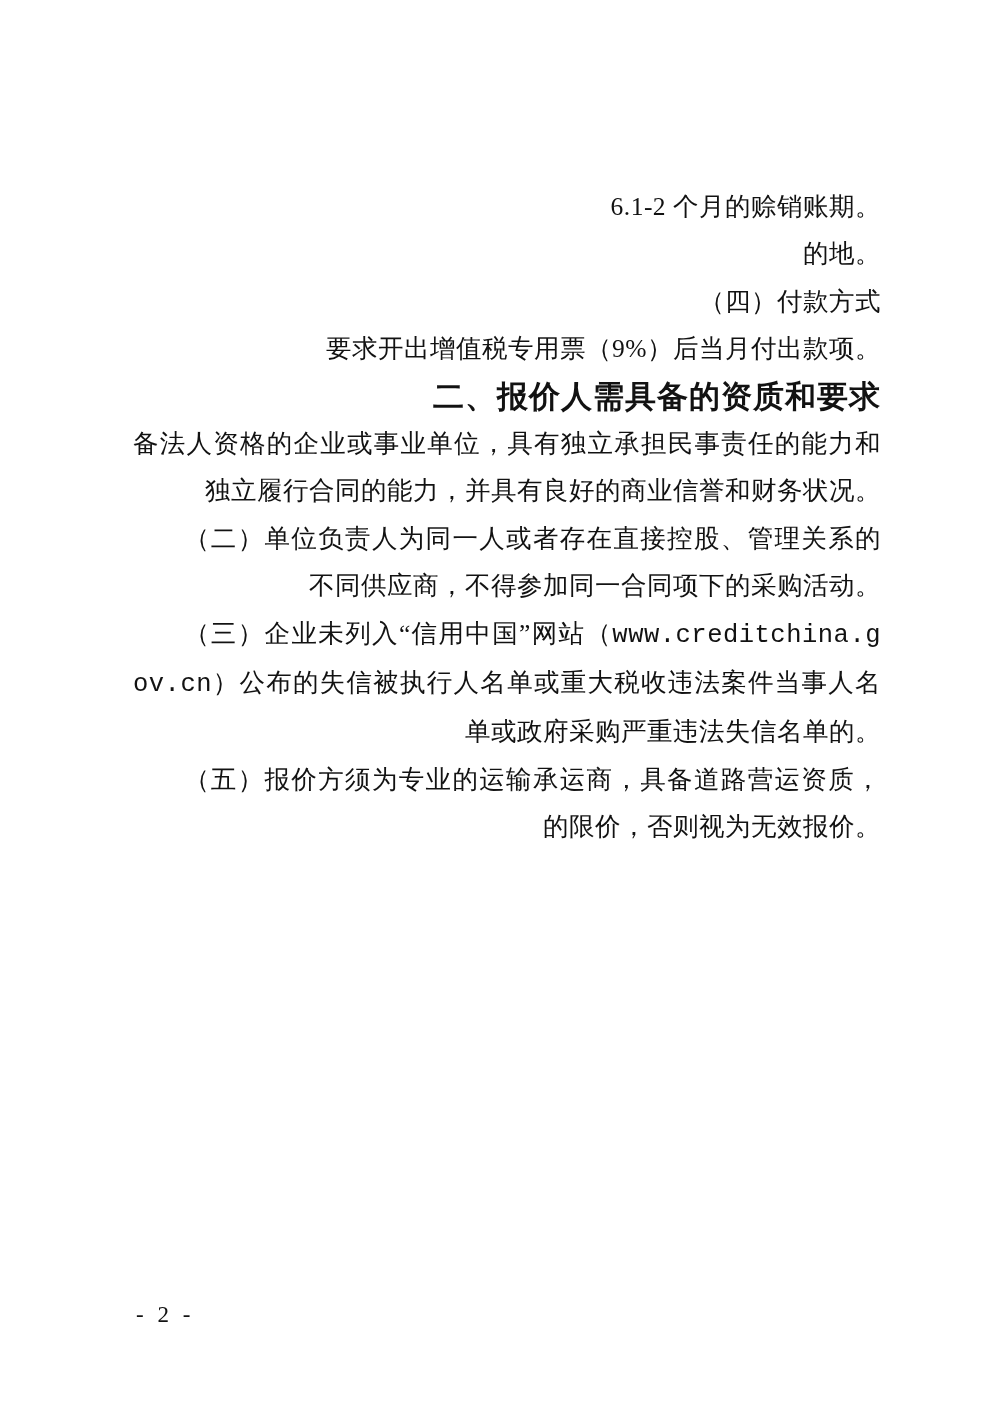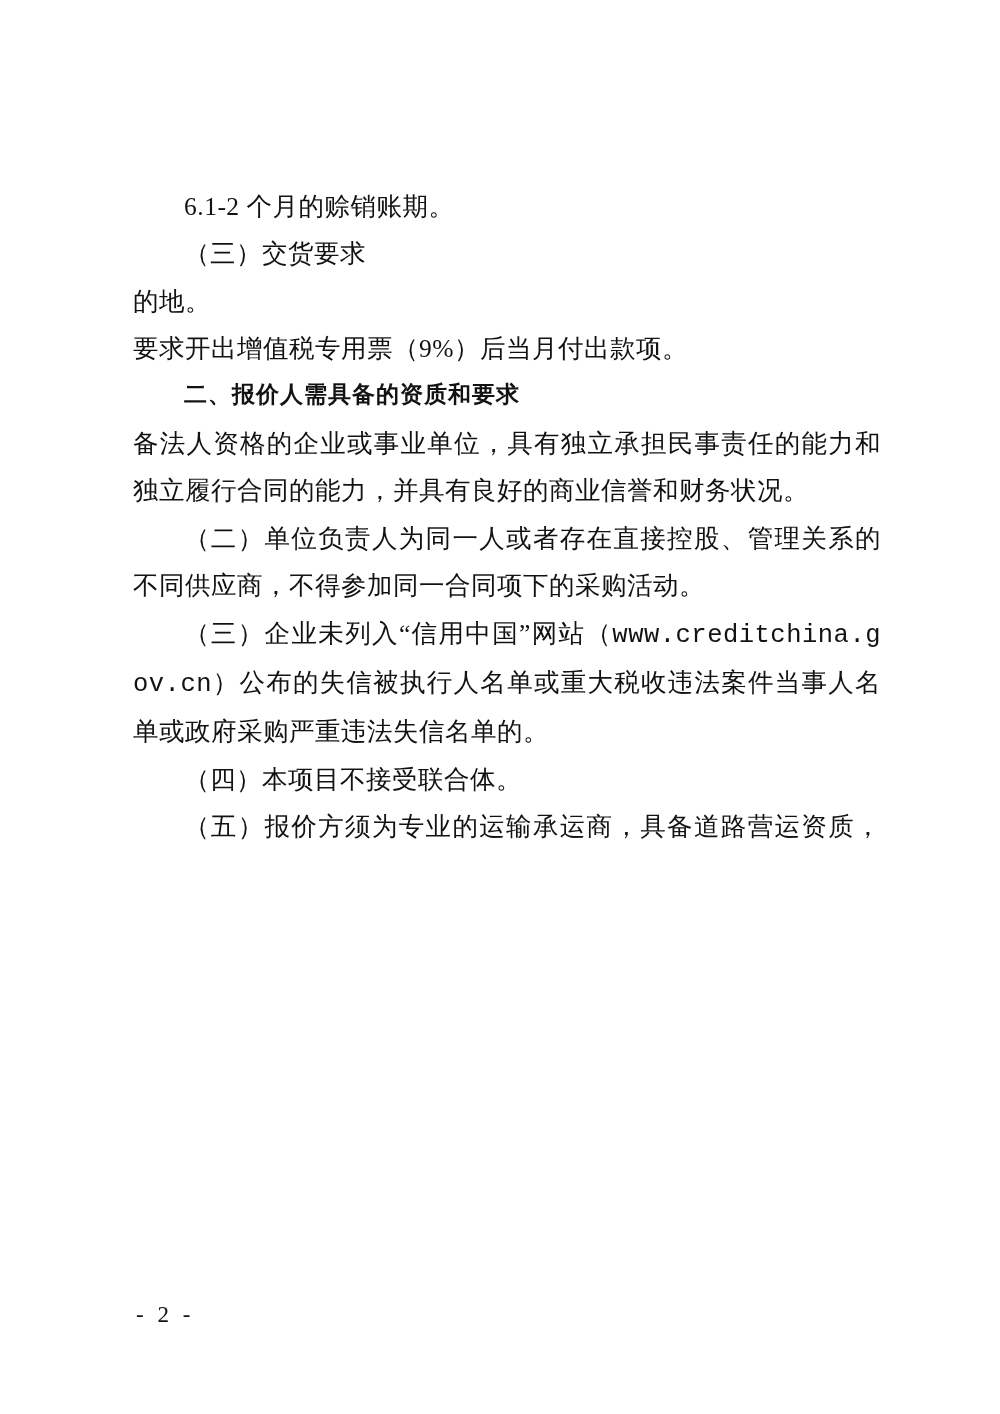--- a/index.html
+++ b/index.html
@@ -24,34 +24,34 @@
     position: absolute;
     left: 133px;
     top: 183px;
     width: 748px;
     font-size: 25.5px;
     line-height: 47.4px;
     color: #121212;
   }
   .line {
     min-height: 47.4px;
-    text-align: left;
+    text-align: right;
     letter-spacing: 0.5px;
   }
   .line.indent {
     text-indent: 51px;
   }
   .line.justify {
     text-align: justify;
     text-align-last: justify;
   }
   .line.heading {
-    font-family: Liberation Mono, monospace;
+    font-family: Liberation Sans, sans-serif;
     font-weight: 700;
-    font-size: 23px;
+    font-size: 31px;
     letter-spacing: 1px;
   }
   .latin-mono {
     font-family: "Liberation Mono", monospace;
   }
   .footer-pagenum {
     position: absolute;
     left: 136px;
     top: 1302px;
     font-size: 23px;
@@ -59,28 +59,28 @@
     color: #121212;
     font-family: "Liberation Serif", serif;
   }
 </style>
 </head>
 <body>
 
 <div class="page">
   <div class="doc-body">
       <div class="line indent"><span>6.1-2 个月的赊销账期。</span></div>
-      <div class="line indent"><span>（三）交货要求</span></div>
       <div class="line"><span>的地。</span></div>
+      <div class="line indent"><span>（四）付款方式</span></div>
       <div class="line"><span>要求开出增值税专用票（9%）后当月付出款项。</span></div>
       <div class="line indent heading"><span>二、报价人需具备的资质和要求</span></div>
       <div class="line justify"><span>备法人资格的企业或事业单位，具有独立承担民事责任的能力和</span></div>
       <div class="line"><span>独立履行合同的能力，并具有良好的商业信誉和财务状况。</span></div>
       <div class="line indent justify"><span>（二）单位负责人为同一人或者存在直接控股、管理关系的</span></div>
       <div class="line"><span>不同供应商，不得参加同一合同项下的采购活动。</span></div>
       <div class="line indent justify"><span>（三）企业未列入“信用中国”网站（</span><span class="latin-mono">www.creditchina.g</span></div>
       <div class="line justify"><span class="latin-mono">ov.cn</span><span>）公布的失信被执行人名单或重大税收违法案件当事人名</span></div>
       <div class="line"><span>单或政府采购严重违法失信名单的。</span></div>
-      <div class="line indent"><span>（四）本项目不接受联合体。</span></div>
       <div class="line indent justify"><span>（五）报价方须为专业的运输承运商，具备道路营运资质，</span></div>
+      <div class="line"><span>的限价，否则视为无效报价。</span></div>
     </div>
   <div class="footer-pagenum">- 2 -</div>
 </div>
 
 </body></html>

